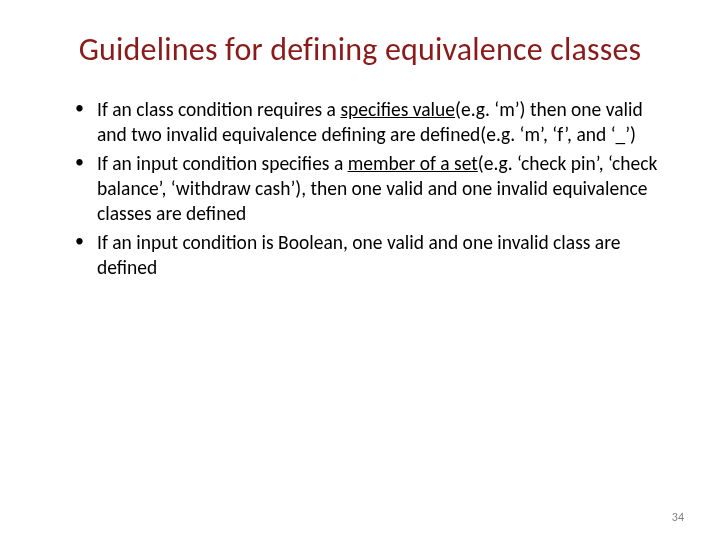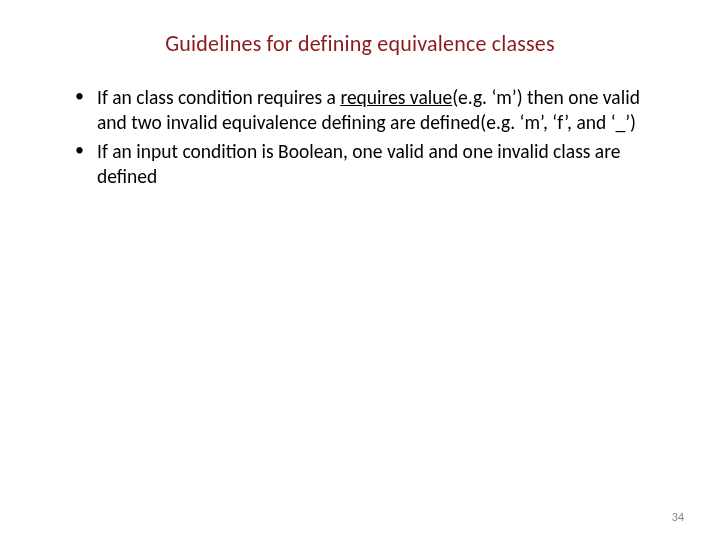--- a/index.html
+++ b/index.html
@@ -13,21 +13,21 @@
       overflow: hidden;
     }
     .slide {
       box-sizing: border-box;
       width: 720px;
       height: 540px;
       padding: 30px 45px 20px 45px;
       position: relative;
     }
     .title {
-      font-size: 22px;
+      font-size: 32px;
       font-weight: 400;
       color: #8b1a1a;
       text-align: center;
       margin: 0 0 28px 0;
       letter-spacing: 0.2px;
     }
     ul.body {
       list-style: none;
       margin: 0;
       padding: 0 10px 0 30px;
@@ -61,21 +61,24 @@
     }
   </style>
 </head>
 <body>
 
 <div class="slide">
   <h1 class="title">Guidelines for defining equivalence classes</h1>
 
   <ul class="body">
     <li>
-      <span>If an class condition requires a </span><span class="u">requires value</span><span>(e.g. ‘m’) then one valid and two invalid equivalence defining are defined(e.g. ‘m’, ‘f’, and ‘_’)</span>
+      <span>If an class condition requires a </span><span class="u">specifies value</span><span>(e.g. ‘m’) then one valid and two invalid equivalence defining are defined(e.g. ‘m’, ‘f’, and ‘_’)</span>
+    </li>
+    <li>
+      <span>If an input condition specifies a </span><span class="u">member of a set</span><span>(e.g. ‘check pin’, ‘check balance’, ‘withdraw cash’), then one valid and one invalid equivalence classes are defined</span>
     </li>
     <li>
       <span>If an input condition is Boolean, one valid and one invalid class are defined</span><span class="u"></span><span></span>
     </li>
   </ul>
 
   <div class="pagenum">34</div>
 </div>
 
 </body></html>

